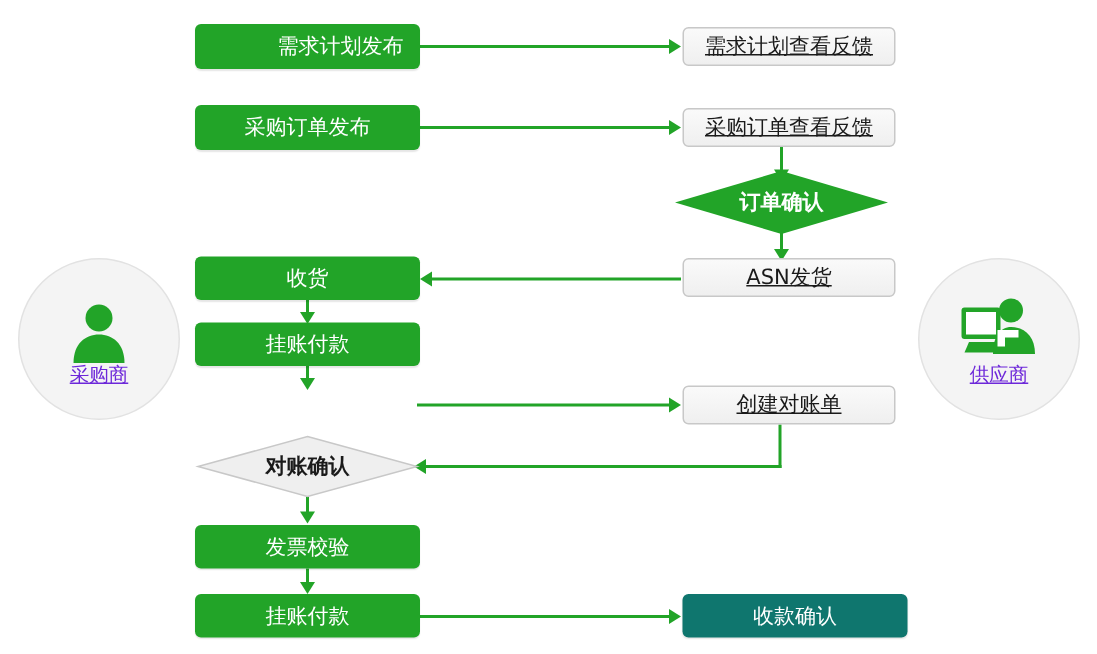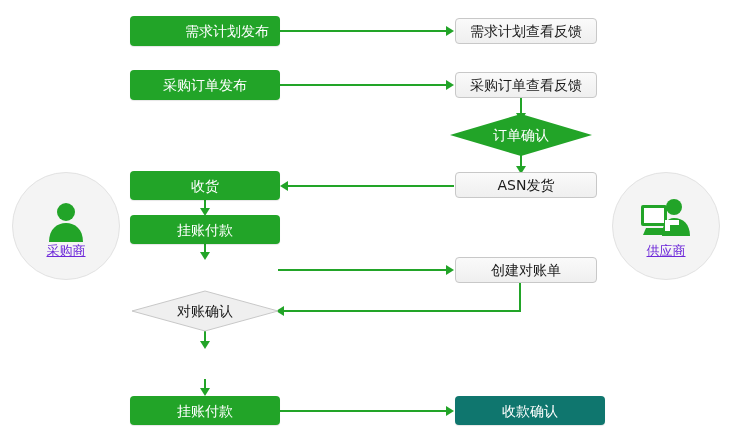--- a/index.html
+++ b/index.html
@@ -36,33 +36,35 @@
     border-radius: 4px;
     box-shadow: 0 1px 1px rgba(0,0,0,0.10);
   }
 
   .node.gray {
     background: #F2F2F2;
     color: #1a1a1a;
     border: 1px solid #C8C8C8;
     border-radius: 4px;
     background-image: linear-gradient(#FAFAFA, #EFEFEF);
+    text-decoration: underline;
   }
 
   .node.red {
     background: #0f766e;
     color: #ffffff;
     border-radius: 4px;
     box-shadow: 0 1px 1px rgba(0,0,0,0.10);
   }
 
   
   .diamond {
     position: absolute;
     z-index: 3;
+    font-weight: bold;
   }
   .diamond .dlabel {
     position: absolute;
     left: 0;
     top: 0;
     width: 100%;
     height: 100%;
     display: flex;
     align-items: center;
     justify-content: center;
@@ -196,20 +198,23 @@
   </div>
 
 
   <div class="diamond white" style="left:130px; top:290px; width:150px; height:42px;">
     <svg width="150" height="42" viewBox="0 0 150 42">
       <polygon points="75,1 148,21 75,41 2,21" fill="#EFEFEF" stroke="#C8C8C8" stroke-width="1"></polygon>
     </svg>
     <span class="dlabel">对账确认</span>
   </div>
 
+  <div class="node green" style="left:130px; top:350px; width:150px; height:29px;">
+    <span>发票校验</span>
+  </div>
 
   <div class="node green" style="left:130px; top:396px; width:150px; height:29px;">
     <span>挂账付款</span>
   </div>
 
   <div class="node gray" style="left:455px; top:18px; width:142px; height:26px;">
     <span>需求计划查看反馈</span>
   </div>
 
   <div class="node gray" style="left:455px; top:72px; width:142px; height:26px;">

